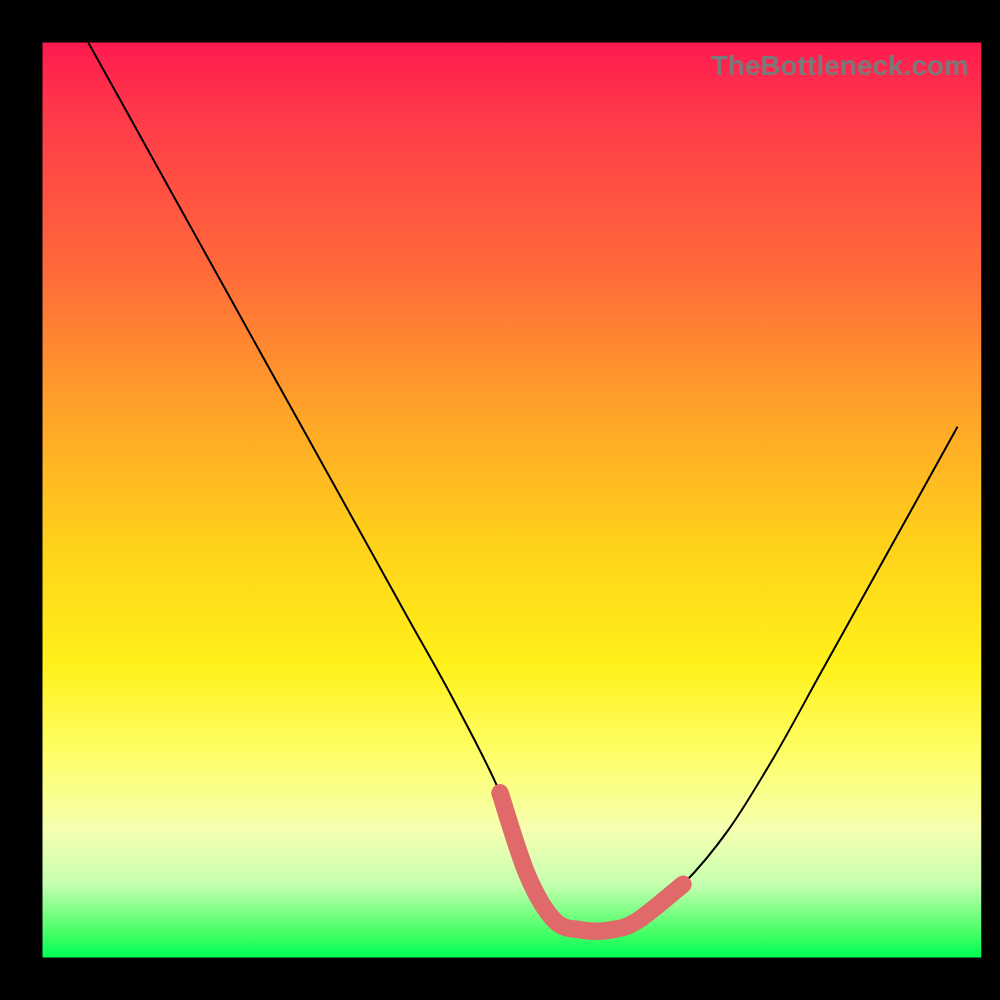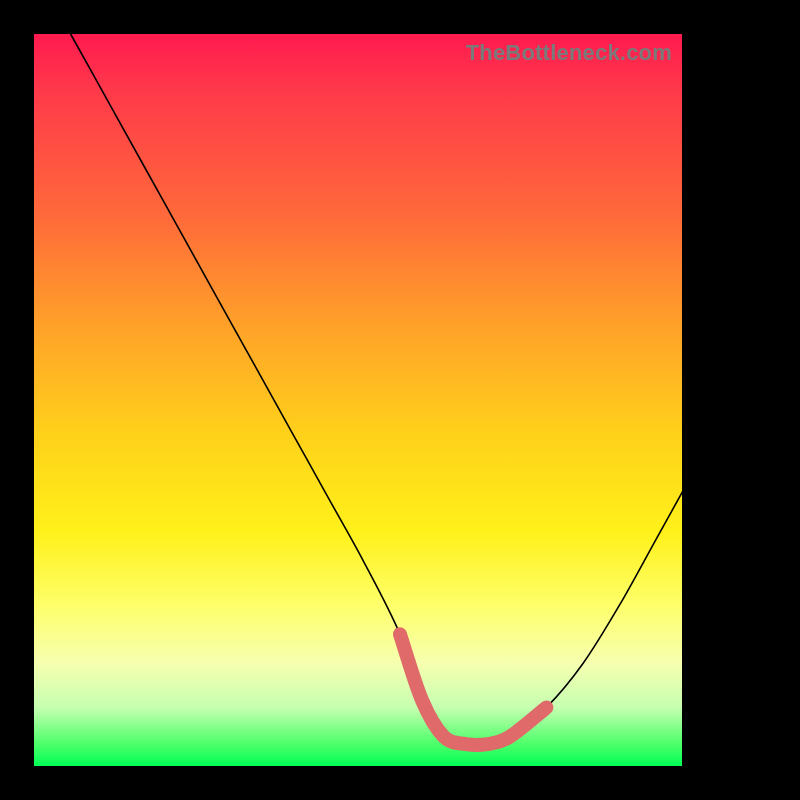--- a/index.html
+++ b/index.html
@@ -14,21 +14,21 @@
   .frame {
     position: relative;
     width: 800px;
     height: 800px;
     background: #000;
   }
   .plot-area {
     position: absolute;
     left: 34px;
     top: 34px;
-    width: 648px;
+    width: 751px;
     height: 732px;
     
     background: linear-gradient(
       to bottom,
       #ff1a4f 0%,
       #ff3a4a 8%,
       #ff6a3a 25%,
       #ffa229 40%,
       #ffd21a 55%,
       #fff11a 68%,

